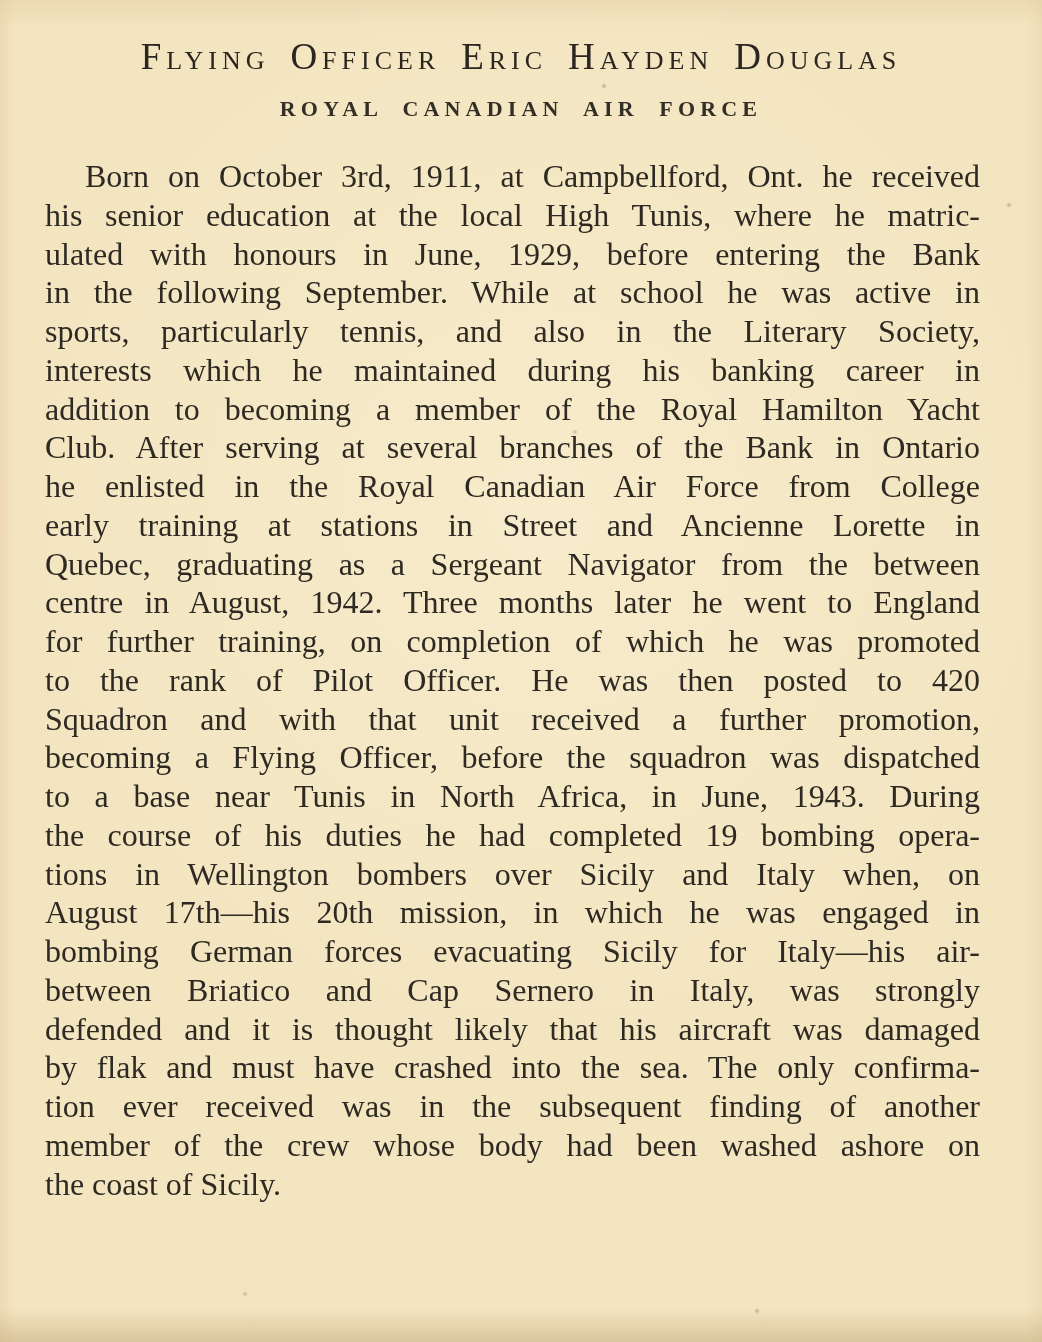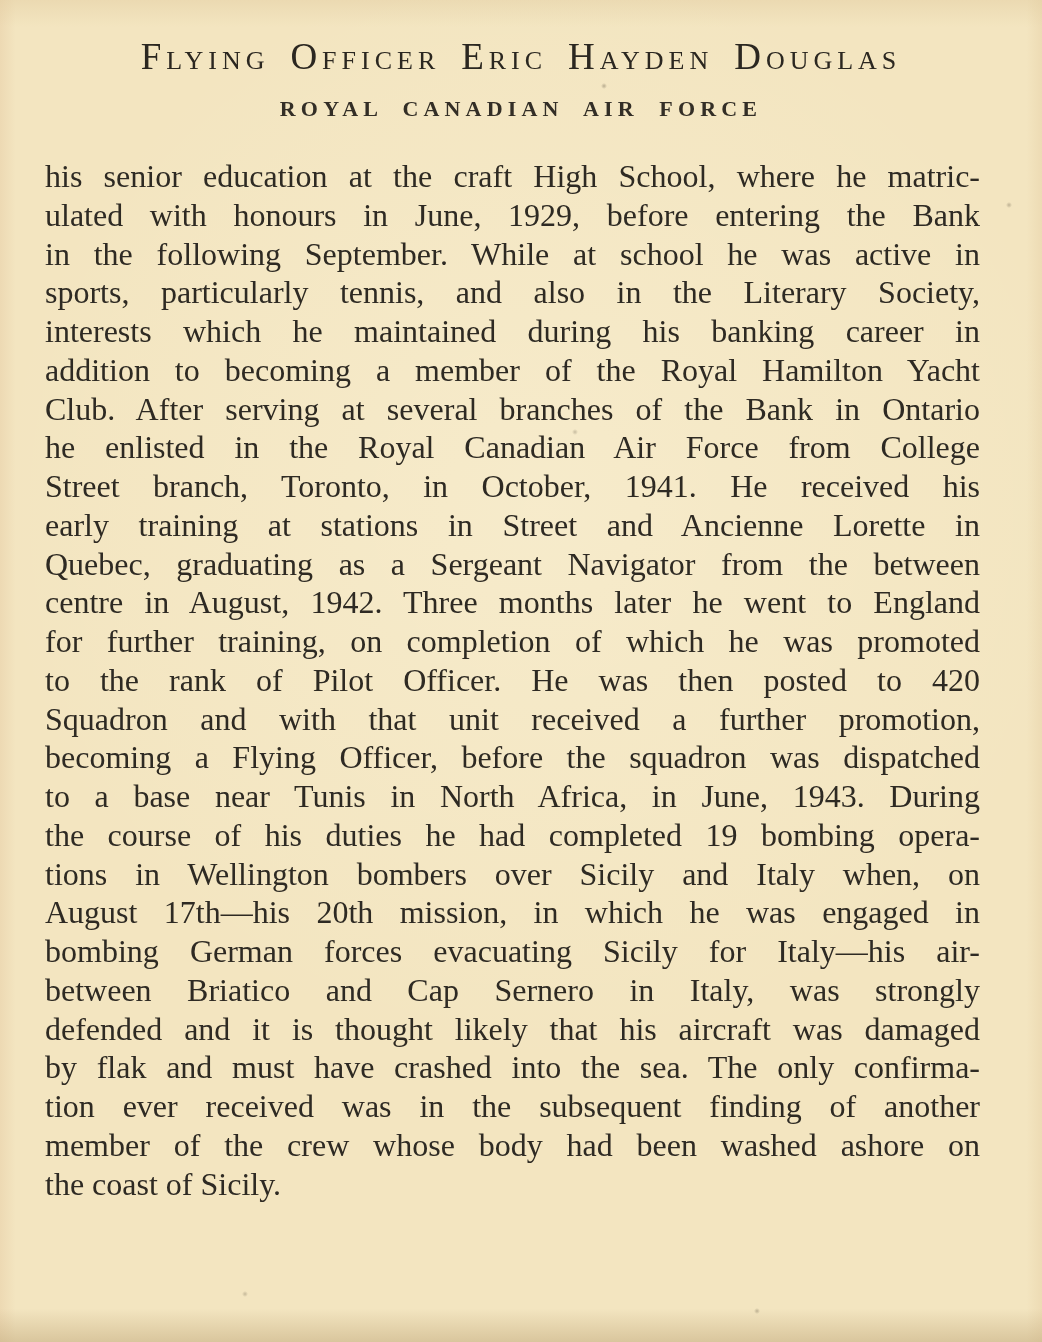--- a/index.html
+++ b/index.html
@@ -81,29 +81,29 @@
 <body>
 
 <div class="page">
 
   <div class="header">
     <div class="title">Flying Officer Eric Hayden Douglas</div>
     <div class="subtitle">ROYAL CANADIAN AIR FORCE</div>
   </div>
 
   <div class="bio">
-    <div class="line">his senior education at the craft High School, where he matric-</div>
+    <div class="line first-line">Born on October 3rd, 1911, at Campbellford, Ont. he received</div>
+    <div class="line">his senior education at the local High Tunis, where he matric-</div>
     <div class="line">ulated with honours in June, 1929, before entering the Bank</div>
     <div class="line">in the following September. While at school he was active in</div>
     <div class="line">sports, particularly tennis, and also in the Literary Society,</div>
     <div class="line">interests which he maintained during his banking career in</div>
     <div class="line">addition to becoming a member of the Royal Hamilton Yacht</div>
     <div class="line">Club. After serving at several branches of the Bank in Ontario</div>
     <div class="line">he enlisted in the Royal Canadian Air Force from College</div>
-    <div class="line">Street branch, Toronto, in October, 1941. He received his</div>
     <div class="line">early training at stations in Street and Ancienne Lorette in</div>
     <div class="line">Quebec, graduating as a Sergeant Navigator from the between</div>
     <div class="line">centre in August, 1942. Three months later he went to England</div>
     <div class="line">for further training, on completion of which he was promoted</div>
     <div class="line">to the rank of Pilot Officer. He was then posted to 420</div>
     <div class="line">Squadron and with that unit received a further promotion,</div>
     <div class="line">becoming a Flying Officer, before the squadron was dispatched</div>
     <div class="line">to a base near Tunis in North Africa, in June, 1943. During</div>
     <div class="line">the course of his duties he had completed 19 bombing opera-</div>
     <div class="line">tions in Wellington bombers over Sicily and Italy when, on</div>

